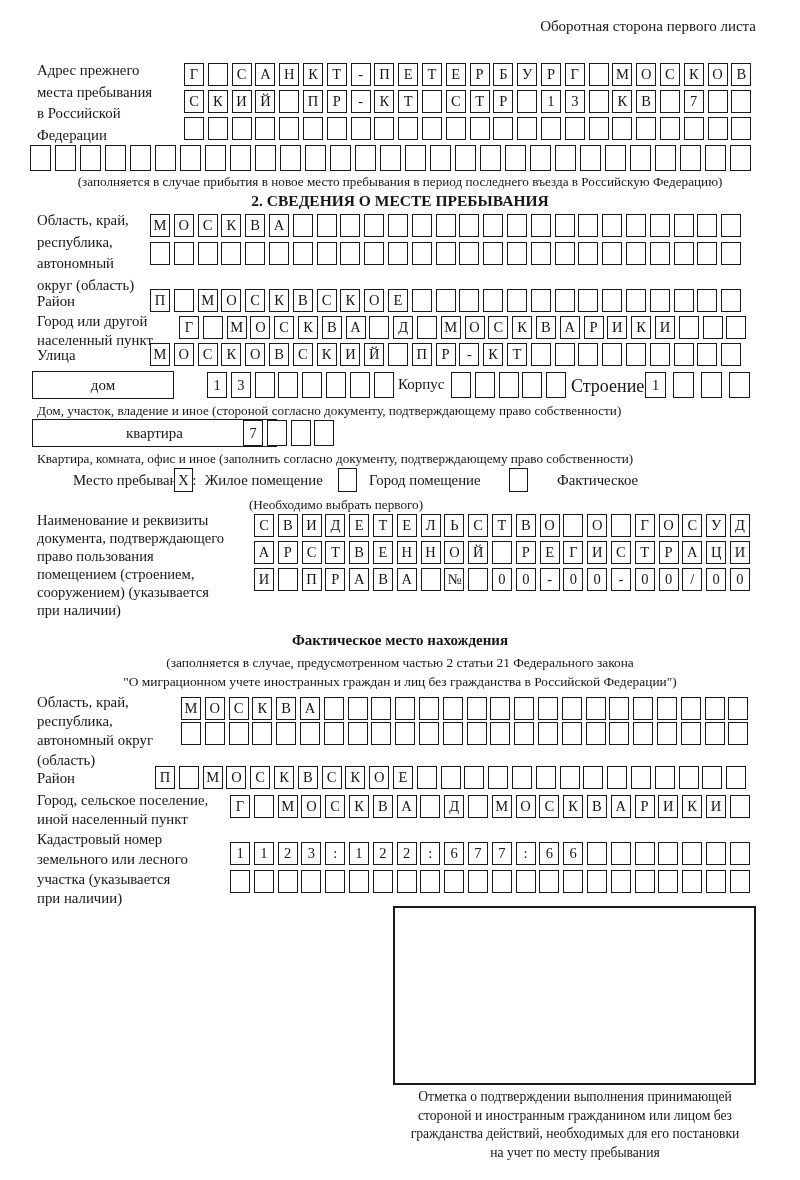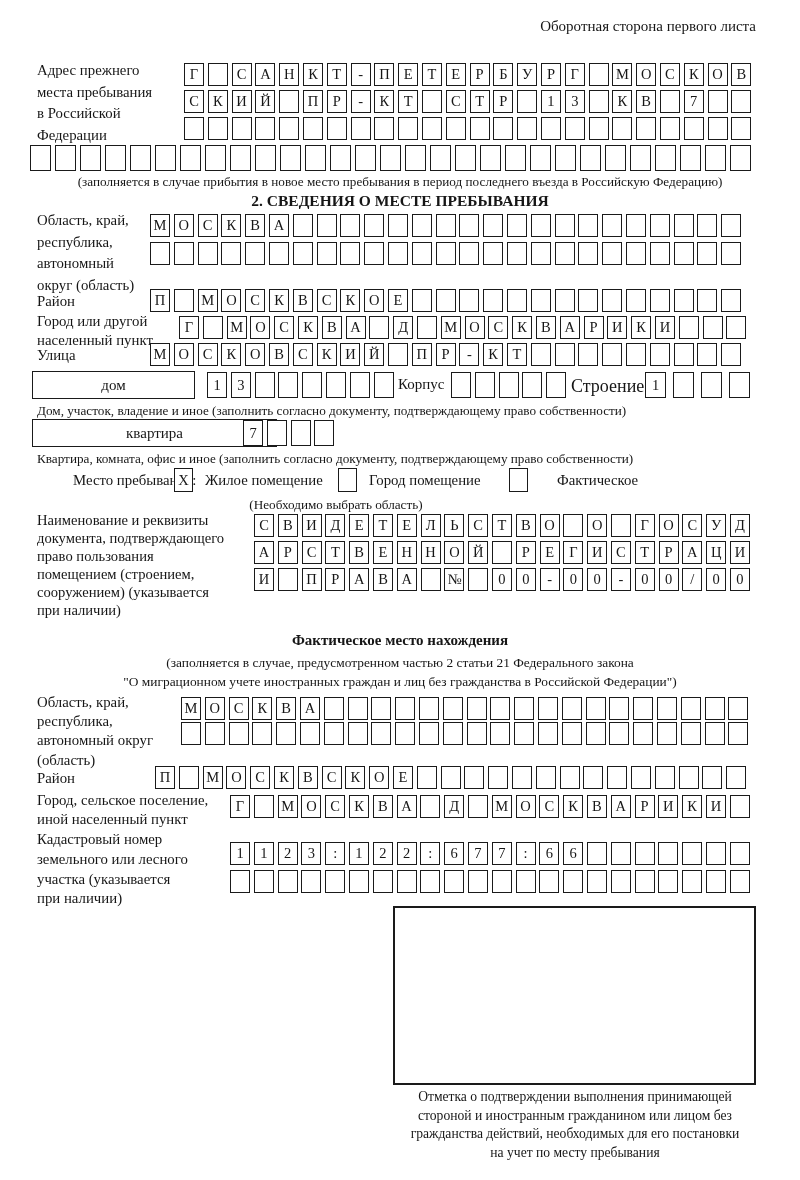--- a/index.html
+++ b/index.html
@@ -298,21 +298,21 @@
     <span class="cell"></span>
     <span class="cell"></span>
     <span class="cell"></span>
     <span class="cell"></span>
     <span class="cell"></span>
     <span class="cell"></span>
     <span class="cell"></span>
     <span class="cell"></span>
   </div>
 
-<div class="widebox" style="left:32px; top:371px; width:163px; height:28px;">дом</div>
+<div class="widebox" style="left:32px; top:371px; width:142px; height:28px;">дом</div>
 <div class="boxrow h26" style="left:207px; top:372px;">
     <span class="cell">1</span>
     <span class="cell">3</span>
     <span class="cell"></span>
     <span class="cell"></span>
     <span class="cell"></span>
     <span class="cell"></span>
     <span class="cell"></span>
     <span class="cell"></span>
   </div>
@@ -324,39 +324,39 @@
     <span class="cell"></span>
     <span class="cell"></span>
   </div>
 <div class="abs" style="left:571px; top:376px; font-size:18px;">Строение</div>
 <div class="boxrow strg" style="left:645px; top:372px;">
     <span class="cell">1</span>
     <span class="cell"></span>
     <span class="cell"></span>
     <span class="cell"></span>
   </div>
-<div class="cap" style="left:37px; top:403px;">Дом, участок, владение и иное (заполнить согласно документу, подтверждающему право собственности)</div>
+<div class="cap" style="left:37px; top:403px;">Дом, участок, владение и иное (стороной согласно документу, подтверждающему право собственности)</div>
 
 <div class="widebox" style="left:32px; top:419px; width:245px; height:28px;">квартира</div>
 <div class="boxrow h26" style="left:243px; top:420px;">
     <span class="cell">7</span>
     <span class="cell"></span>
     <span class="cell"></span>
     <span class="cell"></span>
   </div>
 <div class="cap" style="left:37px; top:451px;">Квартира, комната, офис и иное (заполнить согласно документу, подтверждающему право собственности)</div>
 
 <div class="opt" style="left:37px; top:472px;margin-left:36px;">Место пребывания:</div>
 <div class="cbox" style="left:174px; top:468px;">X</div>
 <div class="opt" style="left:205px; top:472px;">Жилое помещение</div>
 <div class="cbox" style="left:338px; top:468px;"></div>
 <div class="opt" style="left:369px; top:472px;">Город помещение</div>
 <div class="cbox" style="left:509px; top:468px;"></div>
 <div class="opt" style="left:557px; top:472px;">Фактическое</div>
-<div class="cap" style="left:136px; top:497px; width:400px; text-align:center;">(Необходимо выбрать область)</div>
+<div class="cap" style="left:136px; top:497px; width:400px; text-align:center;">(Необходимо выбрать первого)</div>
 
 <div class="lbl" style="left:37px; top:511px; line-height:18px; font-size:14.6px;">Наименование и реквизиты
 документа, подтверждающего
 право пользования
 помещением (строением,
 сооружением) (указывается
 при наличии)</div>
 <div class="boxrow" style="left:254px; top:514px;">
     <span class="cell">С</span>
     <span class="cell">В</span>

